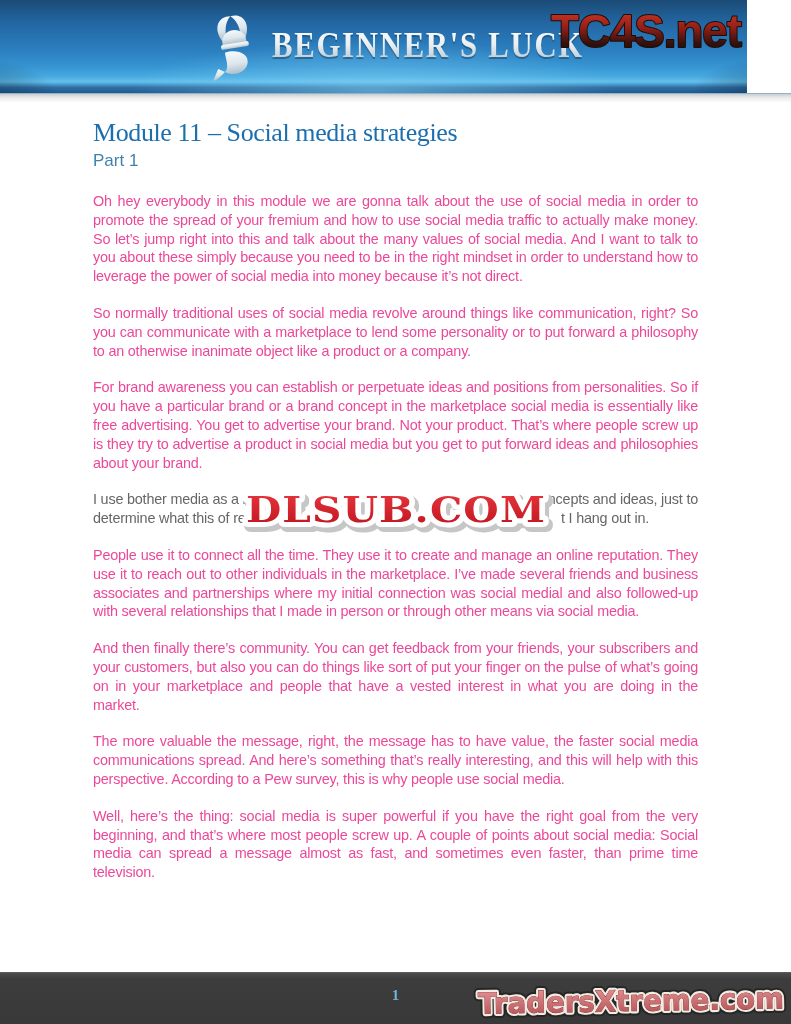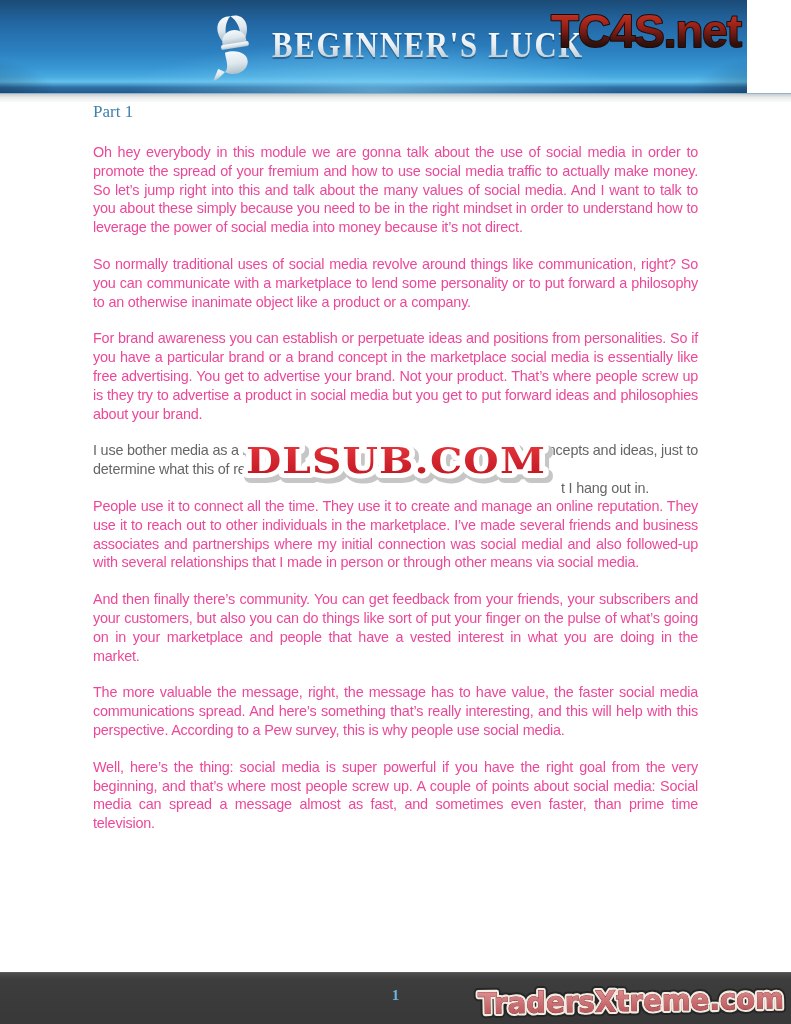--- a/index.html
+++ b/index.html
@@ -28,35 +28,35 @@
   .content{
     position:absolute;left:93px;top:101px;width:605px;
   }
   h1.doc-title{
     margin:16px 0 1px 0;
     font-family:"Liberation Serif",serif;font-weight:normal;
     font-size:26px;line-height:32px;letter-spacing:-.4px;color:#1c6fae;
   }
   h2.doc-subtitle{
     margin:0 0 21px 0;
-    font-family:Liberation Serif, serif;font-weight:normal;
+    font-family:Liberation Sans, sans-serif;font-weight:normal;
     font-size:17px;line-height:21px;color:#4181ad;
   }
   p.para{
     margin:0 0 18px 0;
     font-size:14.4px;line-height:18.8px;letter-spacing:-.2px;
     color:#ec4899;text-align:justify;
   }
   .obscured-para{
     position:relative;margin:0 0 18px 0;
     font-size:14.4px;line-height:18.8px;letter-spacing:-.2px;color:#666666;
   }
   .jline{position:relative;height:18.8px;white-space:nowrap;}
   .jline .frag-right{position:absolute;right:0;top:0;}
-  .jline.last .frag-right{right:auto;left:468px;margin-top:19px;}
+  .jline.last .frag-right{right:auto;left:468px;}
   .dlsub-svg{
     position:absolute;left:50%;top:-10px;transform:translateX(-50%);
     pointer-events:none;
   }
   
   .footer{
     position:absolute;left:0;bottom:0;width:791px;height:52px;
     background:linear-gradient(180deg,#4c4c4c 0%,#3d3d3d 12%,#383838 100%);
     border-top:1px solid #5a5a5a;box-sizing:border-box;
   }
@@ -111,20 +111,21 @@
         <stop offset="1" stop-color="#121212"></stop>
       </linearGradient>
     </defs>
     <text x="99" y="46" text-anchor="middle" font-family="Liberation Sans, sans-serif" font-weight="bold" font-size="46" letter-spacing="-1" textLength="190" lengthAdjust="spacingAndGlyphs" fill="url(#tcGrad)" stroke="#1d0d0a" stroke-width="2" paint-order="stroke" stroke-linejoin="round">TC4S.net</text>
   </svg>
 </div>
 
 <div class="header-strip"></div>
 
 <div class="content">
+  <h1 class="doc-title">Module 11 – Social media strategies</h1>
   <h2 class="doc-subtitle">Part 1</h2>
 
   <p class="para">Oh hey everybody in this module we are gonna talk about the use of social media in order to promote the spread of your fremium and how to use social media traffic to actually make money. So let’s jump right into this and talk about the many values of social media. And I want to talk to you about these simply because you need to be in the right mindset in order to understand how to leverage the power of social media into money because it’s not direct.</p>
   <p class="para">So normally traditional uses of social media revolve around things like communication, right? So you can communicate with a marketplace to lend some personality or to put forward a philosophy to an otherwise inanimate object like a product or a company.</p>
   <p class="para">For brand awareness you can establish or perpetuate ideas and positions from personalities. So if you have a particular brand or a brand concept in the marketplace social media is essentially like free advertising. You get to advertise your brand. Not your product. That’s where people screw up is they try to advertise a product in social media but you get to put forward ideas and philosophies about your brand.</p>
 
   <div class="obscured-para">
     <div class="jline">
       <span class="frag-left">I use bother media as a rese</span>
       <span class="frag-right">concepts and ideas, just to</span>

